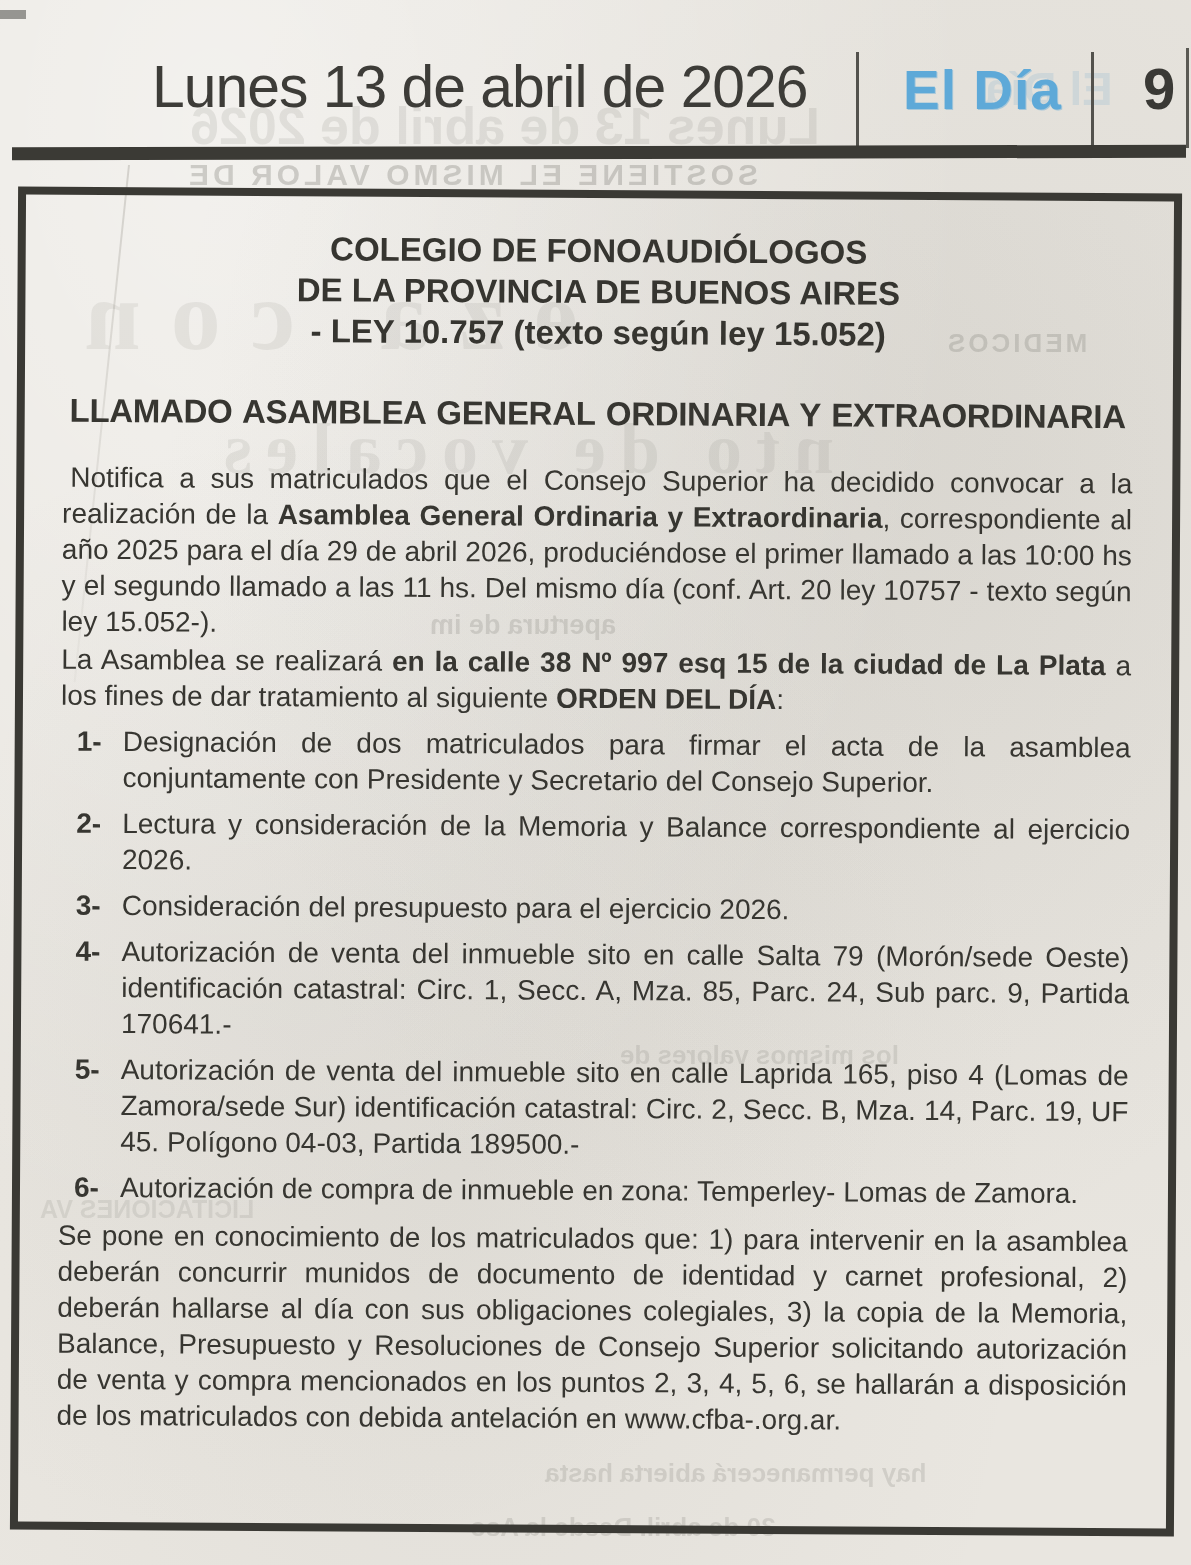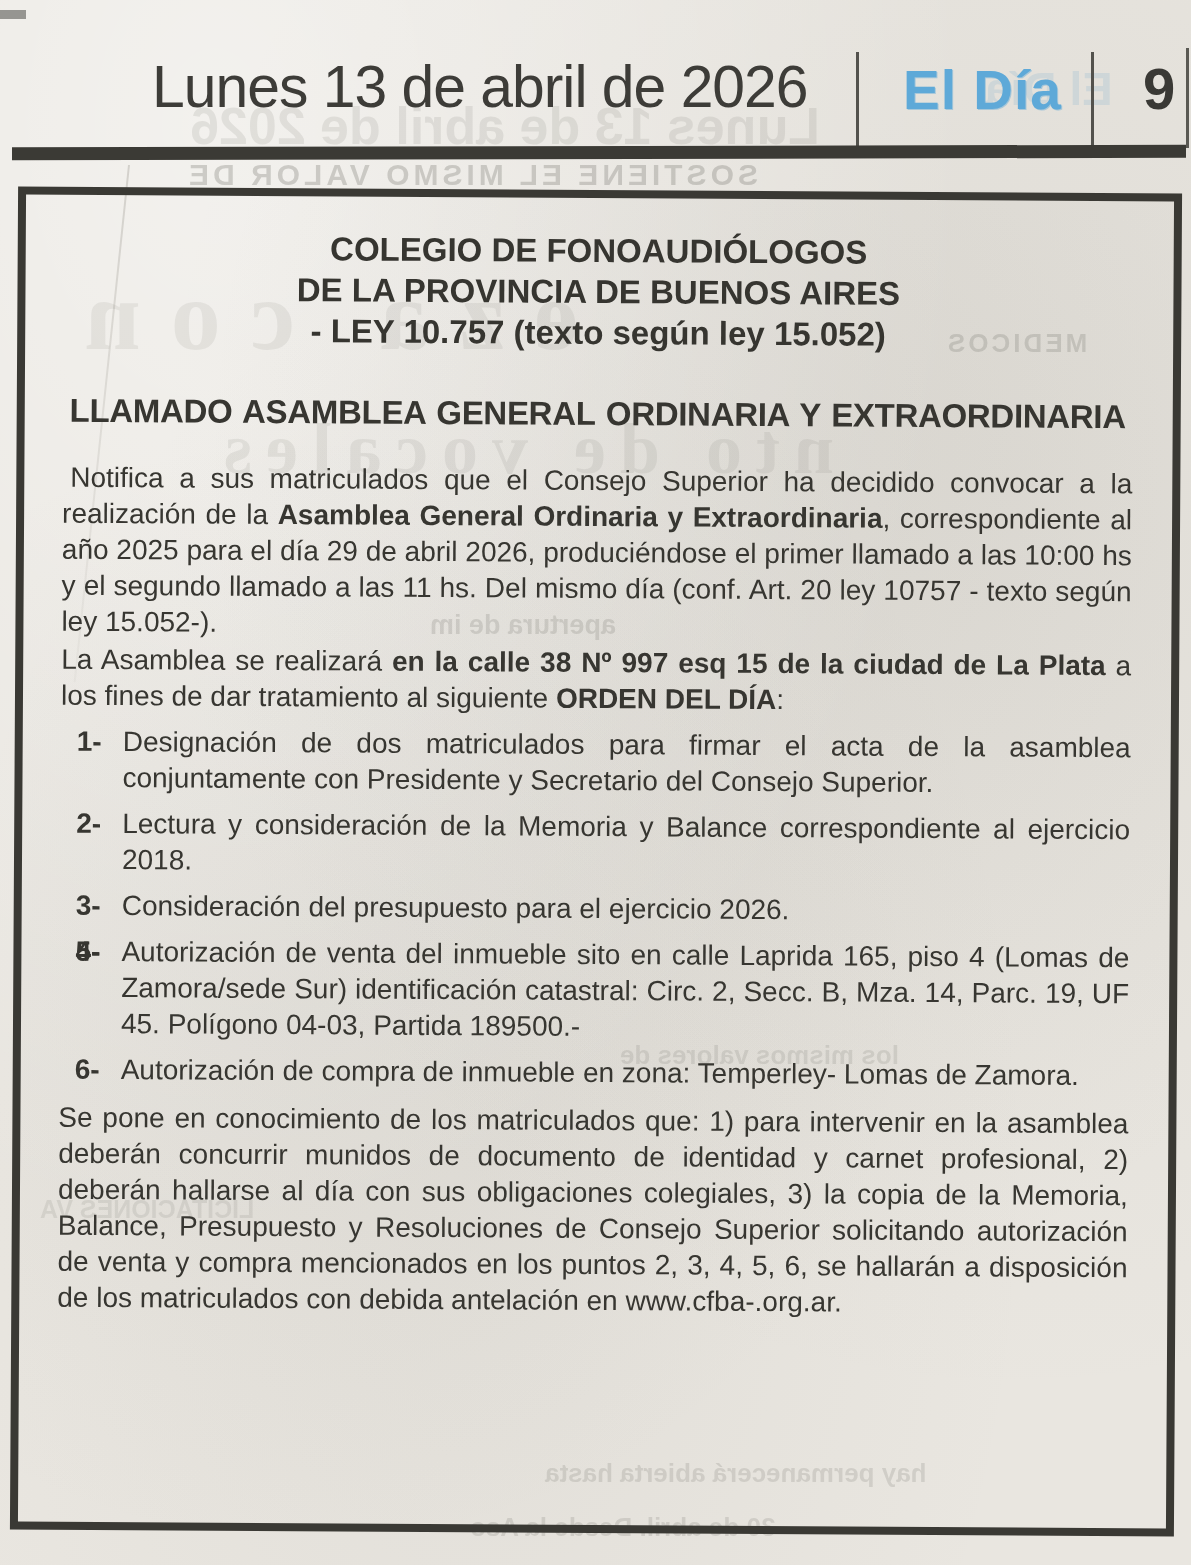--- a/index.html
+++ b/index.html
@@ -123,21 +123,21 @@
   </div>
 
   <h1 class="notice-heading">LLAMADO ASAMBLEA GENERAL ORDINARIA Y EXTRAORDINARIA</h1>
 
   <p class="body-par intro"><span>Notifica a sus matriculados que el Consejo Superior ha decidido convocar a la realización de la </span><b>Asamblea General Ordinaria y Extraordinaria</b><span>, correspondiente al año 2025 para el día 29 de abril 2026, produciéndose el primer llamado a las 10:00 hs y el segundo llamado a las 11 hs. Del mismo día (conf. Art. 20 ley 10757 - texto según ley 15.052-).</span></p>
 
   <p class="body-par venue"><span>La Asamblea se realizará </span><b>en la calle 38 Nº 997 esq 15 de la ciudad de La Plata</b><span> a los fines de dar tratamiento al siguiente </span><b>ORDEN DEL DÍA</b><span>:</span></p>
 
   <ol class="agenda">
     <li><b class="marker">1-</b><span>Designación de dos matriculados para firmar el acta de la asamblea conjuntamente con Presidente y Secretario del Consejo Superior.</span></li>
-    <li><b class="marker">2-</b><span>Lectura y consideración de la Memoria y Balance correspondiente al ejercicio 2018.</span></li>
+    <li><b class="marker">2-</b><span>Lectura y consideración de la Memoria y Balance correspondiente al ejercicio 2026.</span></li>
     <li><b class="marker">3-</b><span>Consideración del presupuesto para el ejercicio 2026.</span></li>
-    <li><b class="marker">4-</b></li>
+    <li><b class="marker">4-</b><span>Autorización de venta del inmueble sito en calle Salta 79 (Morón/sede Oeste) identificación catastral: Circ. 1, Secc. A, Mza. 85, Parc. 24, Sub parc. 9, Partida 170641.-</span></li>
     <li><b class="marker">5-</b><span>Autorización de venta del inmueble sito en calle Laprida 165, piso 4 (Lomas de Zamora/sede Sur) identificación catastral: Circ. 2, Secc. B, Mza. 14, Parc. 19, UF 45. Polígono 04-03, Partida 189500.-</span></li>
     <li><b class="marker">6-</b><span>Autorización de compra de inmueble en zona: Temperley- Lomas de Zamora.</span></li>
   </ol>
 
   <p class="body-par closing">Se pone en conocimiento de los matriculados que: 1) para intervenir en la asamblea deberán concurrir munidos de documento de identidad y carnet profesional, 2) deberán hallarse al día con sus obligaciones colegiales, 3) la copia de la Memoria, Balance, Presupuesto y Resoluciones de Consejo Superior solicitando autorización de venta y compra mencionados en los puntos 2, 3, 4, 5, 6, se hallarán a disposición de los matriculados con debida antelación en www.cfba-.org.ar.</p>
 </section>
 
 </body></html>

